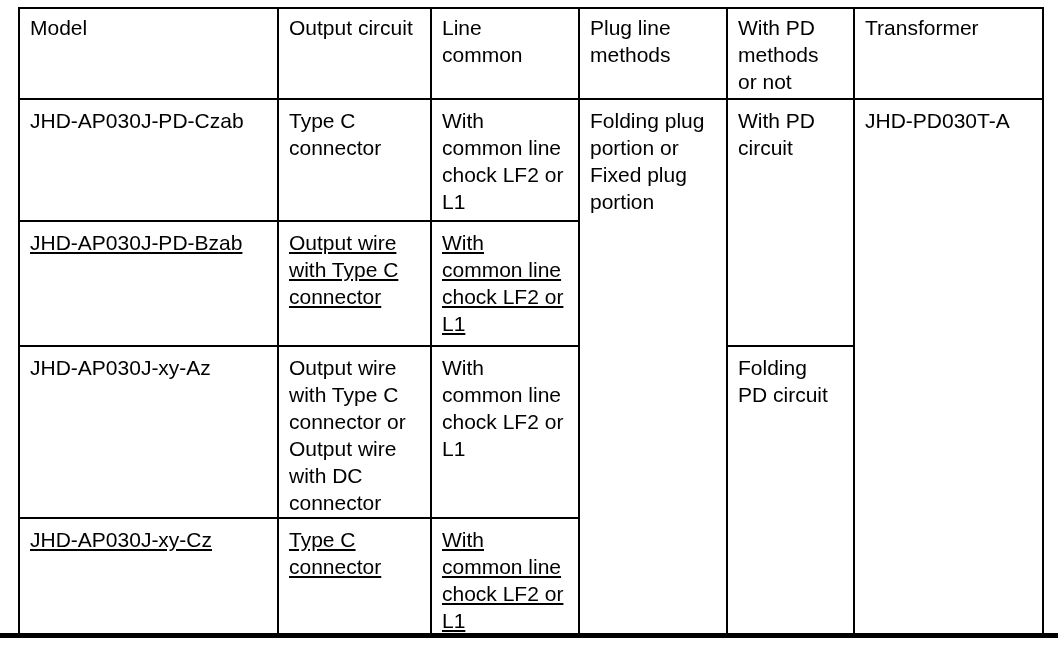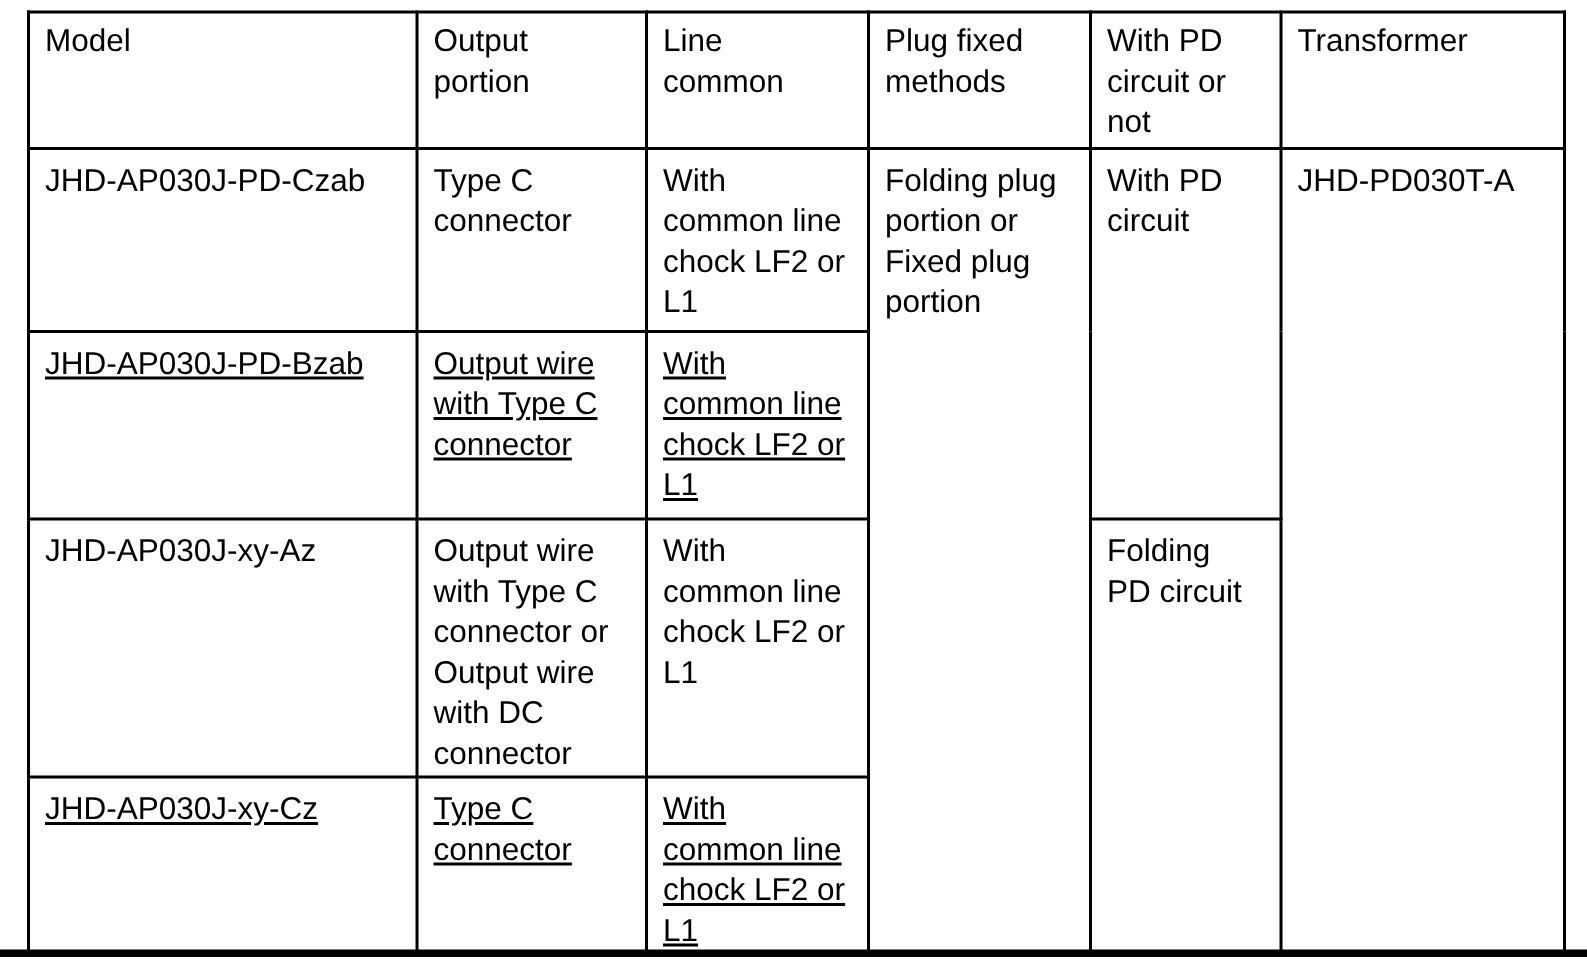--- a/index.html
+++ b/index.html
@@ -70,24 +70,24 @@
       <col class="c1">
         <col class="c2">
         <col class="c3">
       <col class="c4">
         <col class="c5">
         <col class="c6">
     </colgroup>
     <thead>
       <tr>
         <th>Model</th>
-        <th>Output portion</th>
+        <th>Output circuit</th>
         <th>Line common</th>
-        <th>Plug fixed methods</th>
-        <th>With PD circuit or not</th>
+        <th>Plug line methods</th>
+        <th>With PD methods or not</th>
         <th>Transformer</th>
       </tr>
     </thead>
     <tbody>
       <tr class="r1">
         <td>JHD-AP030J-PD-Czab</td>
         <td>Type C connector</td>
         <td>With common line chock LF2 or L1</td>
         <td rowspan="4">Folding plug portion or Fixed plug portion</td>
         <td rowspan="2">With PD circuit</td>

